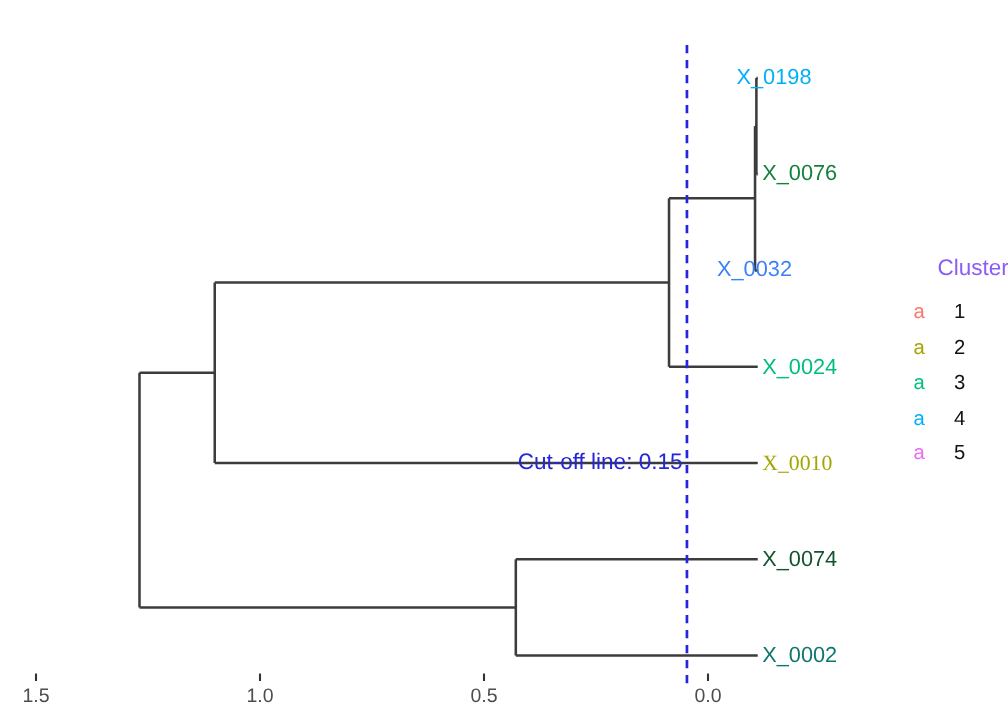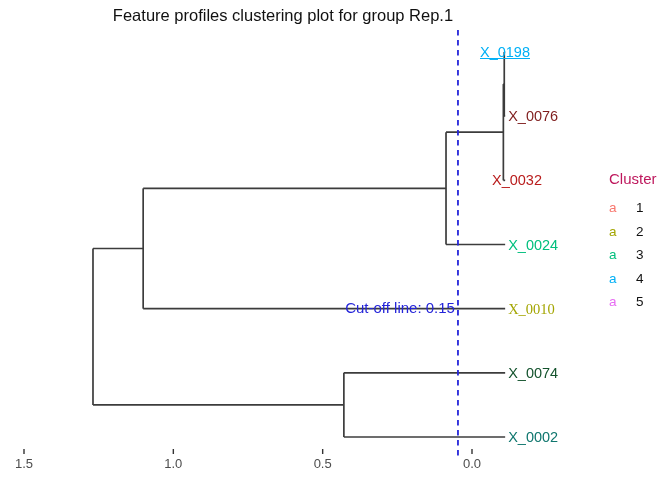--- a/index.html
+++ b/index.html
@@ -7,30 +7,29 @@
     position:relative;width:672px;height:480px;background:#ffffff;
     font-family:"Liberation Sans",sans-serif;overflow:hidden;
   }
   #plot-title{
     position:absolute;top:6px;left:0;width:566px;text-align:center;
     font-size:16.5px;color:#111;white-space:nowrap;
   }
   #chart-svg{position:absolute;top:0;left:0;}
   .leaf-label{position:absolute;font-size:14.5px;line-height:16px;white-space:nowrap;}
   #legend{position:absolute;left:609px;top:170px;}
-  #legend-title{font-size:15px;color:#be185d;margin:0 0 9px 0;}
+  #legend-title{font-size:15px;color:#8b5cf6;margin:0 0 9px 16px;}
   .legend-row{display:flex;align-items:center;height:23.5px;font-size:13.5px;}
   .legend-glyph{display:inline-block;width:27px;}
   .legend-num{color:#111;}
 </style>
 </head>
 <body>
 
 <div id="stage">
-  <div id="plot-title">Feature profiles clustering plot for group Rep.1</div>
 
   <svg id="chart-svg" width="672" height="480">
     <g id="tree-g">
         <line x1="504.256036" y1="52" x2="504.256036" y2="116.17" stroke="#3c3c3c" stroke-width="1.7"></line>
         <line x1="505.152037" y1="52" x2="504.256036" y2="52" stroke="#3c3c3c" stroke-width="1.7"></line>
         <line x1="505.152037" y1="116.17" x2="504.256036" y2="116.17" stroke="#3c3c3c" stroke-width="1.7"></line>
         <line x1="503.360035" y1="84.08500000000001" x2="503.360035" y2="180.34" stroke="#3c3c3c" stroke-width="1.7"></line>
         <line x1="504.256036" y1="84.08500000000001" x2="503.360035" y2="84.08500000000001" stroke="#3c3c3c" stroke-width="1.7"></line>
         <line x1="505.152037" y1="180.34" x2="503.360035" y2="180.34" stroke="#3c3c3c" stroke-width="1.7"></line>
         <line x1="446.015971" y1="132.2125" x2="446.015971" y2="244.51" stroke="#3c3c3c" stroke-width="1.7"></line>
@@ -54,23 +53,23 @@
         <line x1="322.66650000000004" y1="449" x2="322.66650000000004" y2="454" stroke="#333" stroke-width="1.4"></line>
         <text x="322.66650000000004" y="468" text-anchor="middle" font-size="13" fill="#4d4d4d">0.5</text>
         <line x1="472" y1="449" x2="472" y2="454" stroke="#333" stroke-width="1.4"></line>
         <text x="472" y="468" text-anchor="middle" font-size="13" fill="#4d4d4d">0.0</text>
       </g>
     <line id="cutoff-line" x1="457.962651" y1="30" x2="457.962651" y2="457" stroke="#2525d9" stroke-width="1.8" stroke-dasharray="5.5,4.5"></line>
     <text id="cutoff-text" x="454.962651" y="312.5" text-anchor="end" font-size="15" fill="#2525d9">Cut-off line: 0.15</text>
   </svg>
 
   <div id="leaves">
-      <div class="leaf-label" style="left: 480px; top: 44px; color: rgb(0, 176, 246); text-decoration: underline;">X_0198</div>
-      <div class="leaf-label" style="left: 508.152px; top: 108.17px; color: #7f1d1d;">X_0076</div>
-      <div class="leaf-label" style="left: 492px; top: 172.34px; color: #b91c1c;">X_0032</div>
+      <div class="leaf-label" style="left: 491px; top: 44px; color: rgb(0, 176, 246);">X_0198</div>
+      <div class="leaf-label" style="left: 508.152px; top: 108.17px; color: #15803d;">X_0076</div>
+      <div class="leaf-label" style="left: 478px; top: 172.34px; color: #3b82f6;">X_0032</div>
       <div class="leaf-label" style="left: 508.152px; top: 236.51px; color: rgb(0, 191, 125);">X_0024</div>
       <div class="leaf-label" style="left: 508.152px; top: 300.68px; color: rgb(163, 165, 0); font-family: Liberation Serif, serif;">X_0010</div>
       <div class="leaf-label" style="left: 508.152px; top: 364.85px; color: #14532d;">X_0074</div>
       <div class="leaf-label" style="left: 508.152px; top: 429.02px; color: #0f766e;">X_0002</div>
     </div>
 
   <div id="legend">
     <div id="legend-title">Cluster</div>
     <div id="legend-items">
         <div class="legend-row">

